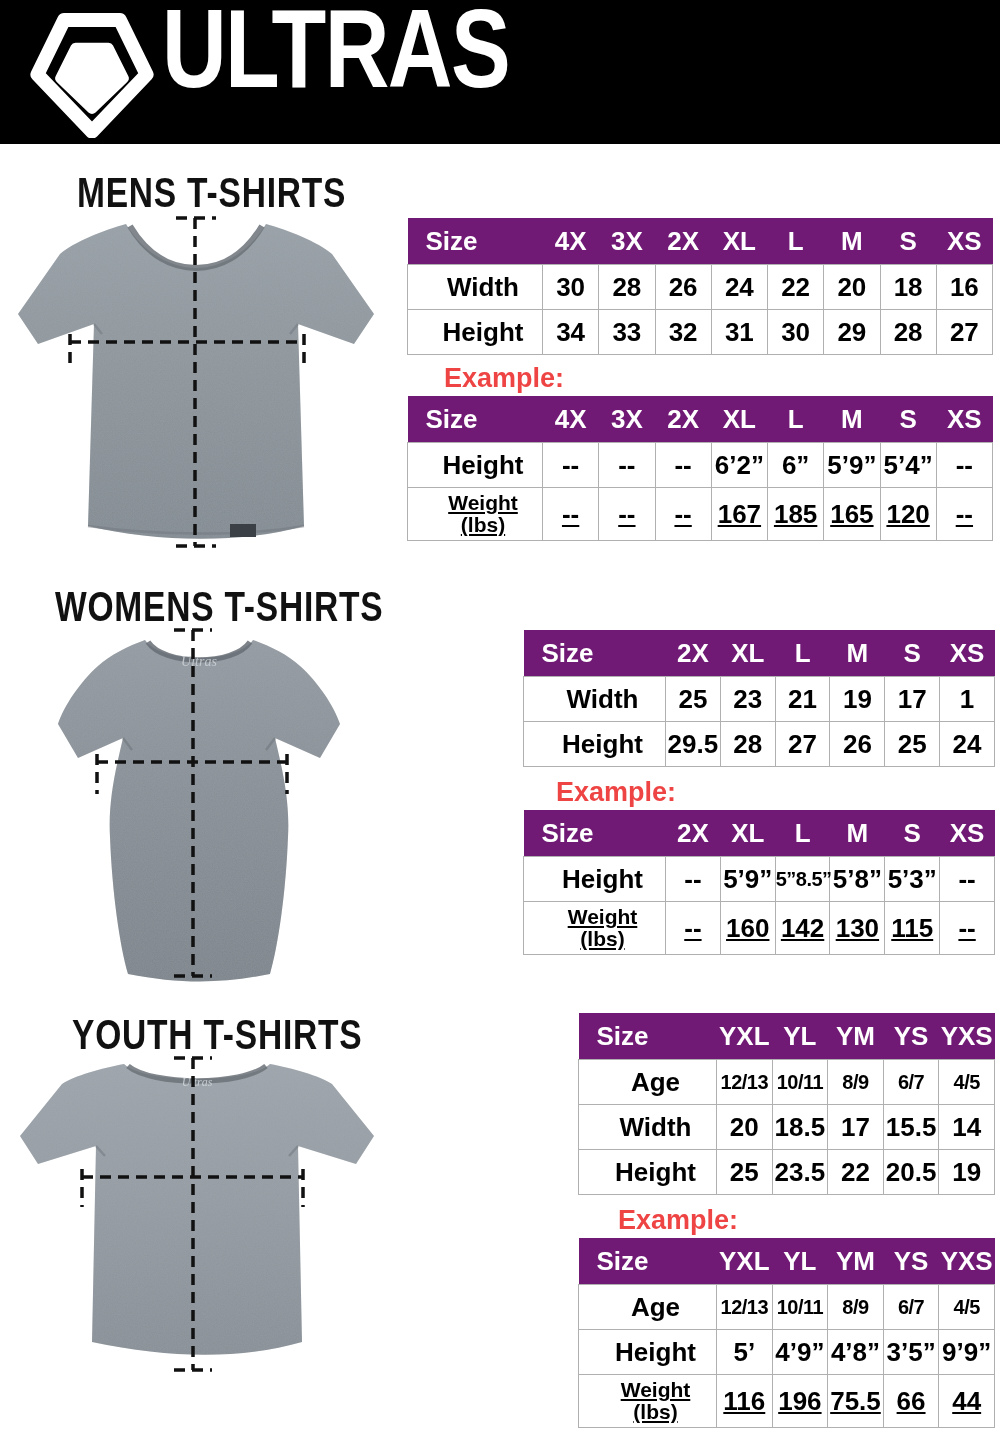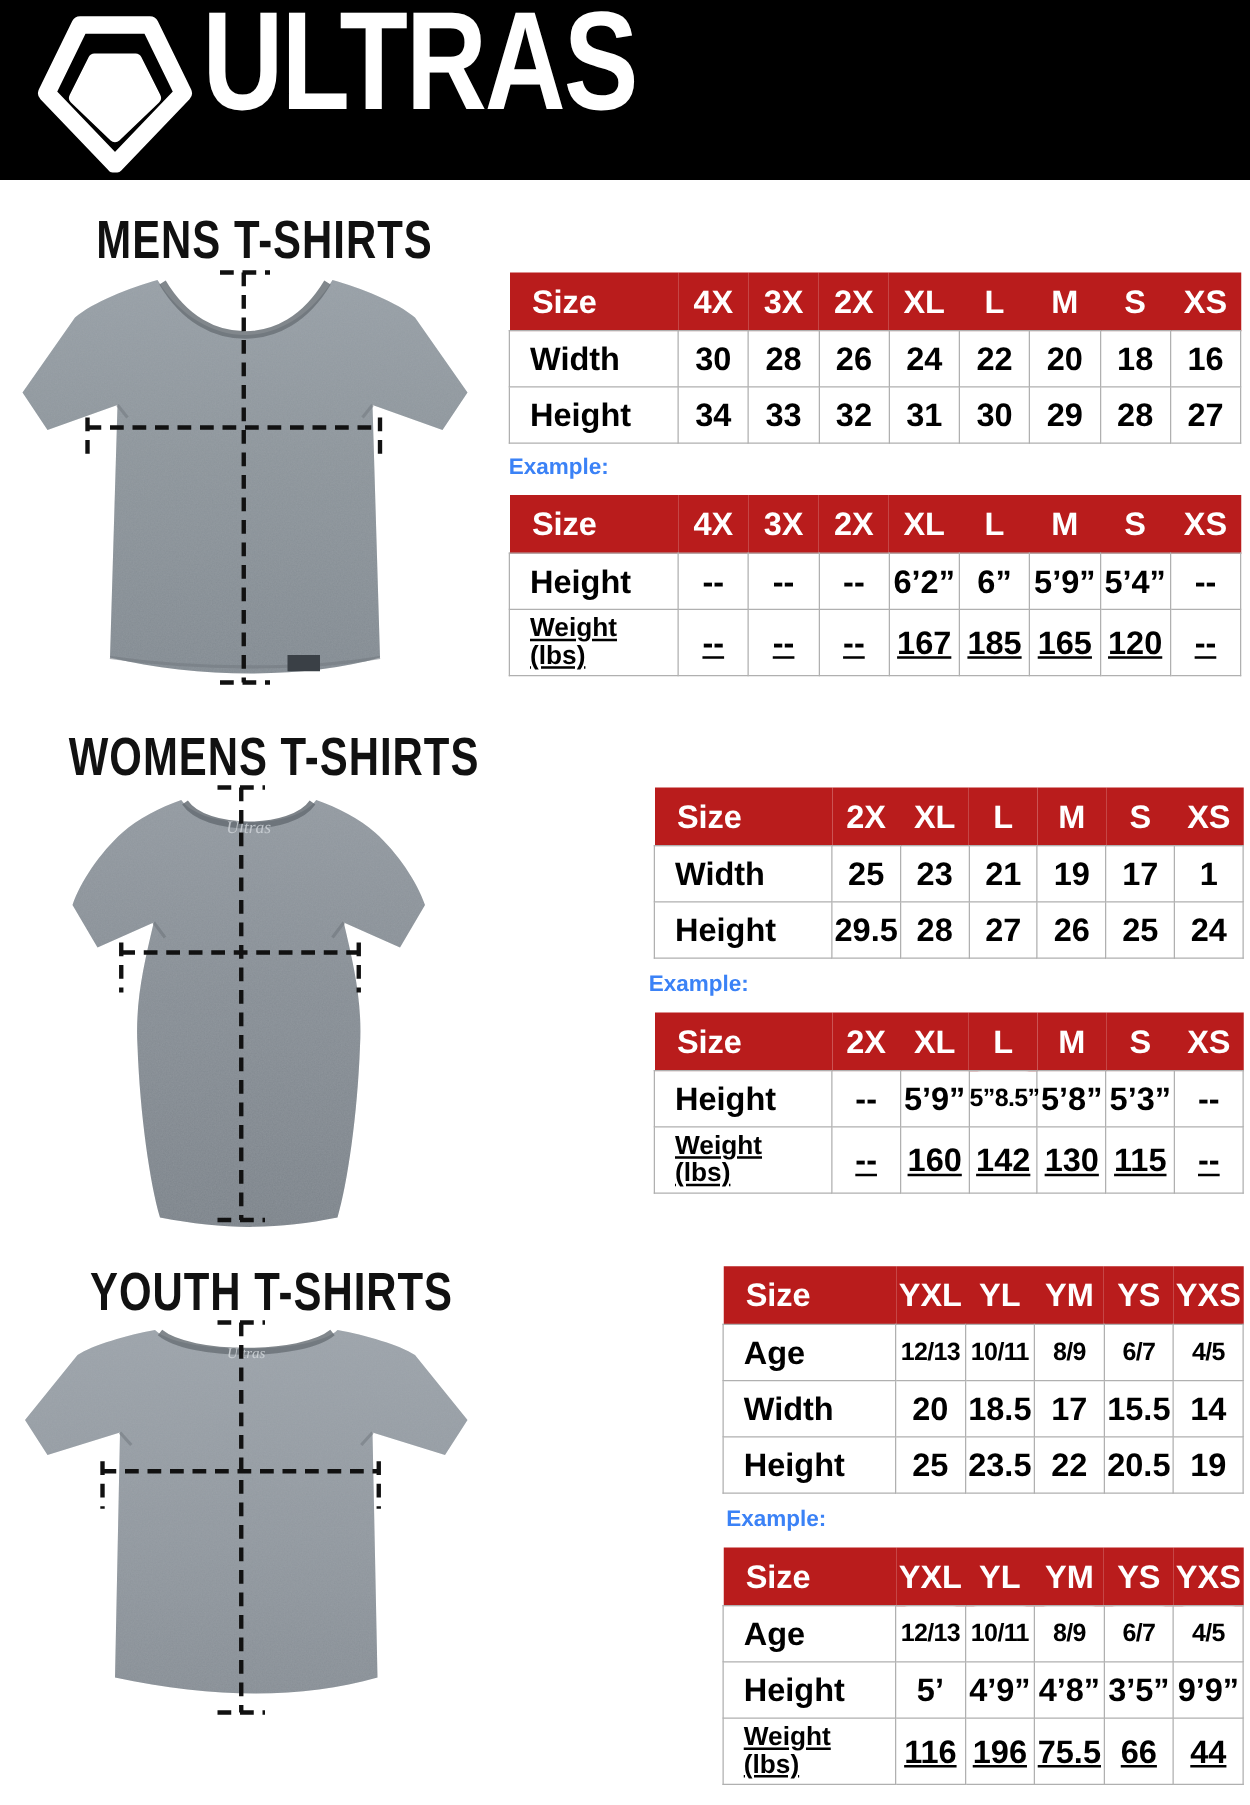--- a/index.html
+++ b/index.html
@@ -15,44 +15,44 @@
   .site{position:absolute;left:167px;top:96px;color:#ffffff;font-size:35px;font-weight:normal;
         letter-spacing:0.5px;white-space:nowrap;}
 
   
   .sec-title{position:absolute;color:#111111;font-size:43px;font-weight:bold;letter-spacing:1px;
              transform:scaleX(0.78);transform-origin:left top;white-space:nowrap;}
   .t-mens{left:77px;top:168px;}
   .t-womens{left:55px;top:582px;}
   .t-youth{left:72px;top:1010px;}
 
-  .example{position:absolute;color:#3b82f6;font-size:18px;font-weight:bold;}
+  .example{position:absolute;color:#ef4444;font-size:27px;font-weight:bold;margin-left:37px;}
   .ex-mens{left:407px;top:363px;}
   .ex-womens{left:519px;top:777px;}
   .ex-youth{left:581px;top:1205px;}
 
   
   .tblwrap{position:absolute;}
   .tw-mens-size{left:407px;top:218px;width:586px;}
   .tw-mens-ex{left:407px;top:396px;width:586px;}
   .tw-womens-size{left:523px;top:630px;width:472px;}
   .tw-womens-ex{left:523px;top:810px;width:472px;}
   .tw-youth-size{left:578px;top:1013px;width:417px;}
   .tw-youth-ex{left:578px;top:1238px;width:417px;}
 
   table{width:100%;border-collapse:collapse;table-layout:fixed;font-weight:bold;}
-  thead th{background:#b91c1c;color:#ffffff;font-size:26px;height:46px;text-align:center;
+  thead th{background:#701a75;color:#ffffff;font-size:26px;height:46px;text-align:center;
            padding:0;border:none;}
   thead th.lbl{text-align:left;padding-left:18px;}
   .tw-mens-size thead th.lbl,.tw-mens-ex thead th.lbl{width:117px;}
   .tw-womens-size thead th.lbl,.tw-womens-ex thead th.lbl{width:124px;}
   .tw-youth-size thead th.lbl,.tw-youth-ex thead th.lbl{width:120px;}
   tbody th,tbody td{background:#ffffff;border:1.5px solid #b0b0b0;color:#000000;
                     font-size:26px;font-weight:bold;text-align:center;height:44px;padding:0;}
-  tbody th.lbl{text-align:left;padding-left:16px;}
+  tbody th.lbl{text-align:center;padding-left:16px;}
   tbody th.two{font-size:21px;line-height:1.05;white-space:pre-line;}
   tbody tr.tall th,tbody tr.tall td{height:52px;text-decoration:underline;}
   tbody td.sm{font-size:20px;letter-spacing:-0.5px;border-radius:10px;}
 
   
   .shirt{position:absolute;}
   .s-mens{left:8px;top:210px;width:378px;height:345px;}
   .s-womens{left:40px;top:622px;width:315px;height:362px;}
   .s-youth{left:12px;top:1052px;width:365px;height:325px;}
   .hiddefs{position:absolute;width:0;height:0;overflow:hidden;}

